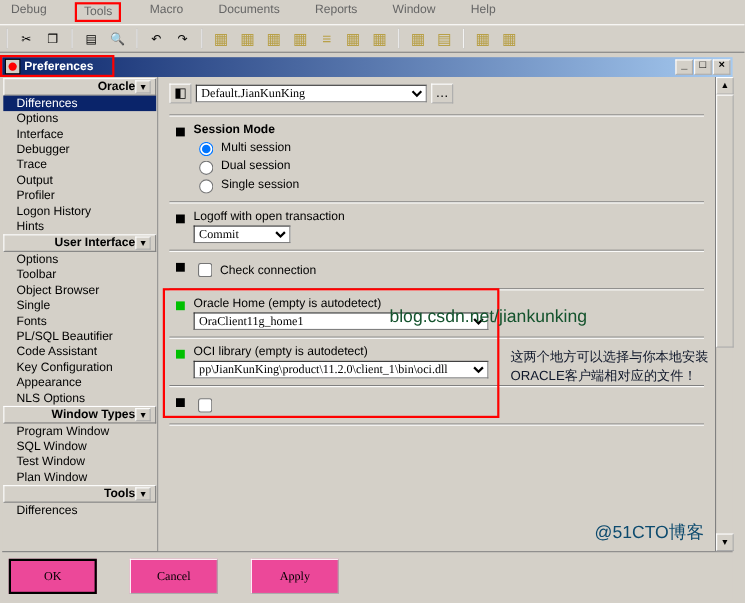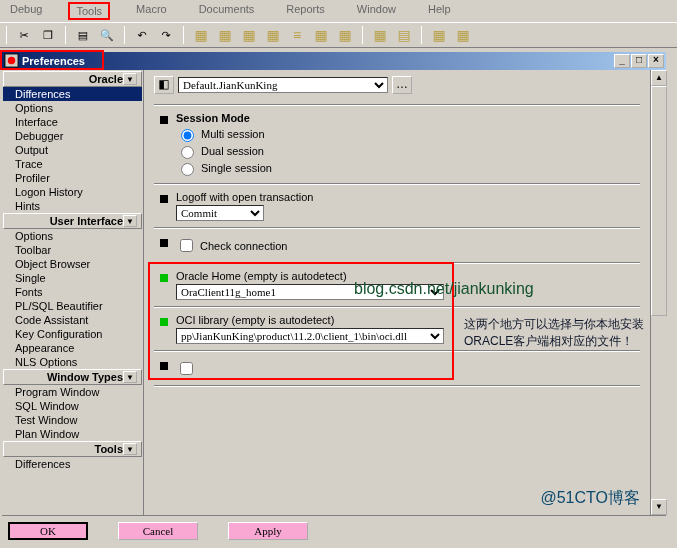--- a/index.html
+++ b/index.html
@@ -163,22 +163,22 @@
     pointer-events: none;
   }
   .button-row {
     border-top: 1px solid #808080;
     padding: 6px 6px;
     display: flex;
     gap: 30px;
     background: #d4d0c8;
   }
   .btn {
-    width: 80px; height: 18px;
-    background: #f9a8d4;
+    width: 80px; height: 32px;
+    background: #ec4899;
     border: 1px outset #fff;
     font: 11px Tahoma;
   }
   .sbar { width: 16px; background:#d4d0c8; border-left:1px solid #808080; position:relative;}
   .sbar-btn { position:absolute; left:0; width:16px; height:16px; background:#d4d0c8; border:1px outset #fff; font-size:8px; text-align:center; line-height:14px;}
   .sbar-thumb { position: absolute; left: 0; top: 16px; width: 16px; height: 230px; background: #d4d0c8; border: 1px outset #fff; }
   .titlebar-icon {
     position:absolute; left:2px; top:1px;
     width:15px; height:15px;
   }
@@ -240,22 +240,22 @@
   <div class="client">
     <div class="sidebar">
       <div class="cat-header">
           <span>Oracle</span>
           <span class="cat-arrow">▼</span>
         </div>
       <div class="cat-item selected">Differences</div>
       <div class="cat-item">Options</div>
       <div class="cat-item">Interface</div>
       <div class="cat-item">Debugger</div>
+      <div class="cat-item">Trace</div>
       <div class="cat-item">Output</div>
-      <div class="cat-item">Trace</div>
       <div class="cat-item">Profiler</div>
       <div class="cat-item">Logon History</div>
       <div class="cat-item">Hints</div>
 
       <div class="cat-header">
           <span>User Interface</span>
           <span class="cat-arrow">▼</span>
         </div>
       <div class="cat-item">Options</div>
       <div class="cat-item">Toolbar</div>

